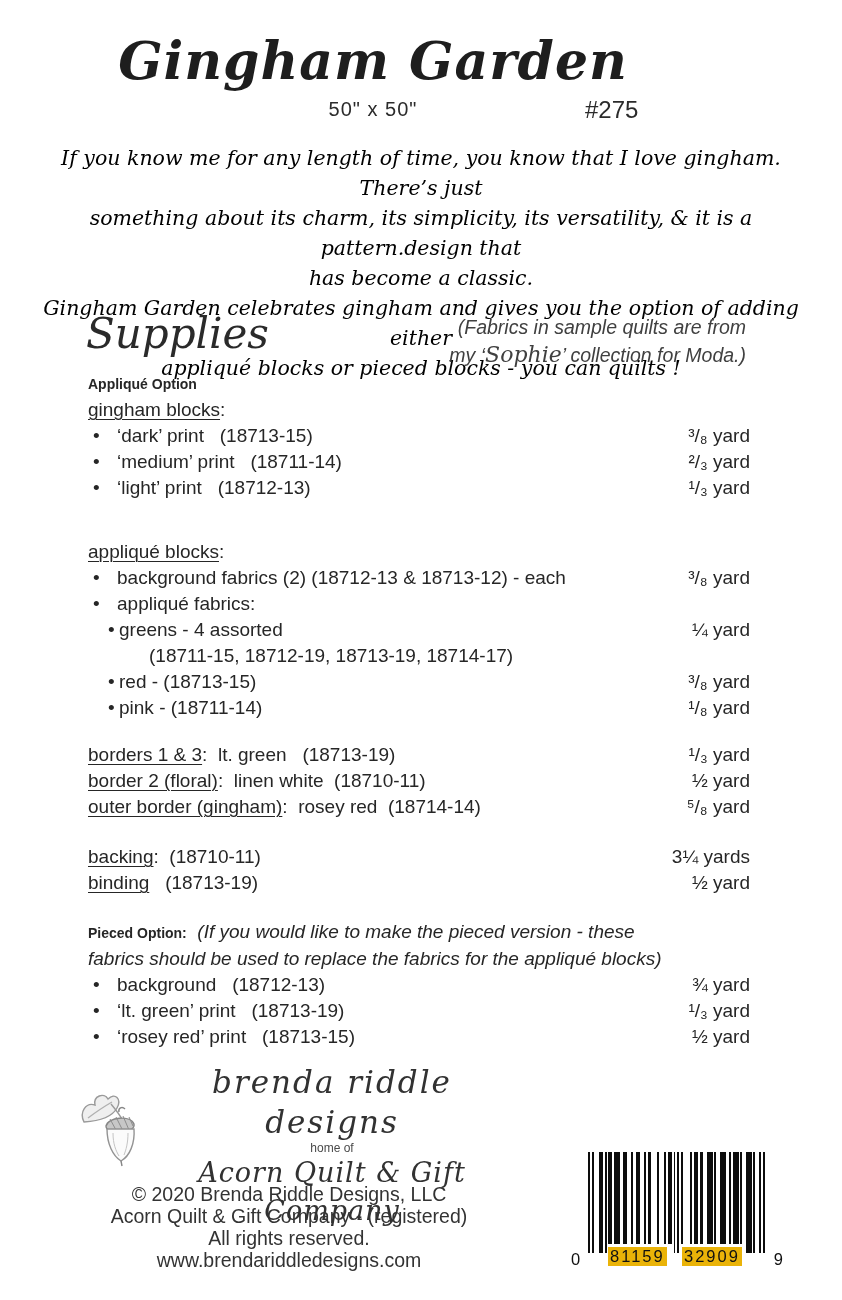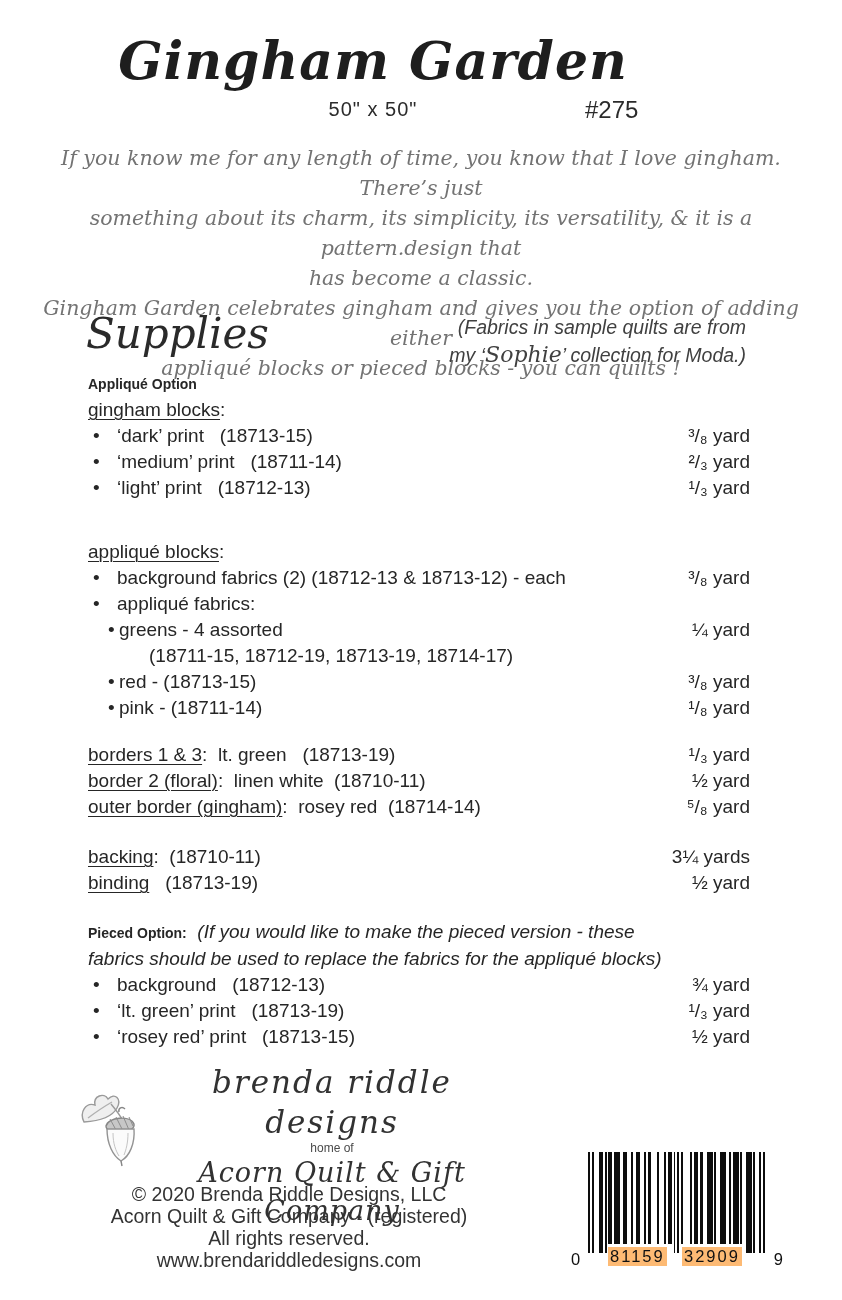--- a/index.html
+++ b/index.html
@@ -11,21 +11,21 @@
   .script{font-family:"DejaVu Serif","Liberation Serif",serif;font-style:italic;}
 
   
   .hdr{position:absolute;top:26px;left:0;width:746px;text-align:center;}
   .title{font-size:52px;font-weight:700;letter-spacing:1px;color:#1e1e1e;line-height:70px;}
   .size{font-size:20px;letter-spacing:1px;margin-top:2px;color:#2b2b2b;}
   .patnum{position:absolute;left:585px;top:96px;font-size:24px;color:#2b2b2b;}
 
   
   .intro{position:absolute;top:143px;left:41px;width:760px;text-align:center;}
-  .intro div{font-size:20.5px;line-height:30px;color:#737373;}
+  .intro div{font-size:20.5px;line-height:30px;color:#000000;}
 
   
   .supplies-h{position:absolute;left:86px;top:304px;font-size:42px;color:#2a2a2a;line-height:60px;}
   .note{position:absolute;left:430px;top:313px;width:316px;text-align:right;
         font-style:italic;font-size:19.5px;line-height:28px;color:#404040;}
   .note .scriptword{font-size:22px;}
 
   
   .list{position:absolute;left:88px;top:371px;width:662px;}
   .row{display:flex;justify-content:space-between;align-items:baseline;
@@ -53,21 +53,21 @@
   .footer{position:absolute;left:58px;top:1183px;width:462px;text-align:center;
           font-size:19.5px;line-height:22px;color:#333;}
 
   
   .barcode{position:absolute;left:588px;top:1152px;width:178px;height:116px;}
   .bars{display:flex;align-items:flex-start;height:102px;}
   .m{flex:0 0 1.873px;height:92px;}
   .m.bar{background:#0d0d0d;}
   .m.long{height:101px;}
   .bcd{position:absolute;font-size:16.5px;color:#111;}
-  .bcd.g{background:#fdba74;padding:0 2px;letter-spacing:2px;top:95px;}
+  .bcd.g{background:#eab308;padding:0 2px;letter-spacing:2px;top:95px;}
   .bcd.e{top:98px;}
   #bc-d0{left:-17px;} #bc-g1{left:20px;} #bc-g2{left:94px;} #bc-d9{right:-17px;}
 </style>
 </head>
 <body>
 
 <div class="hdr">
   <div class="title script">Gingham Garden</div>
   <div class="size">50" x 50"</div>
 </div>

